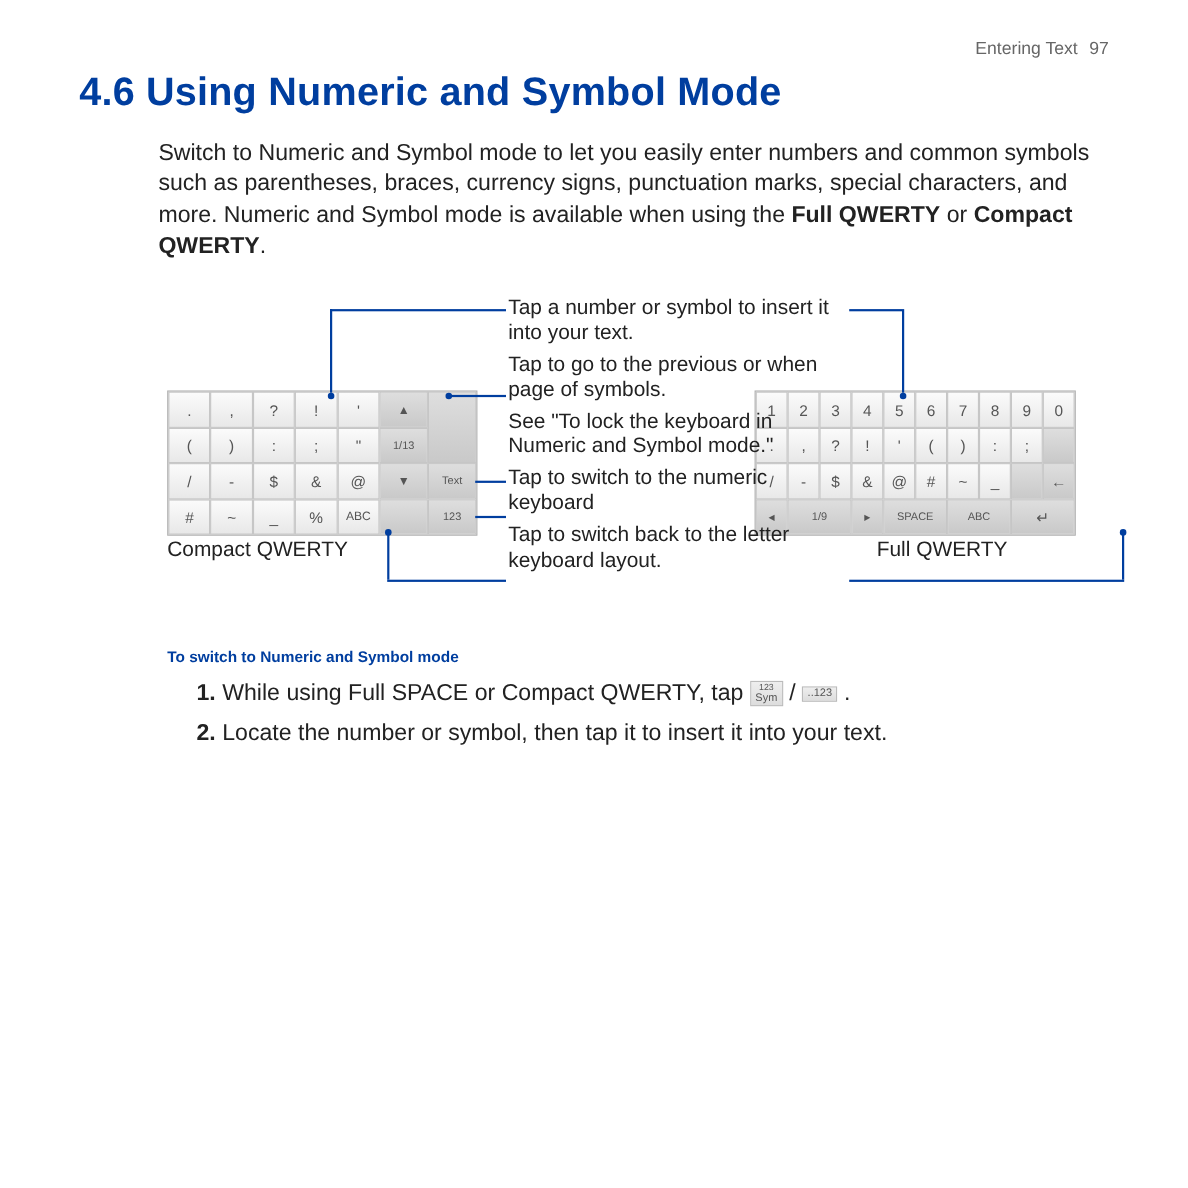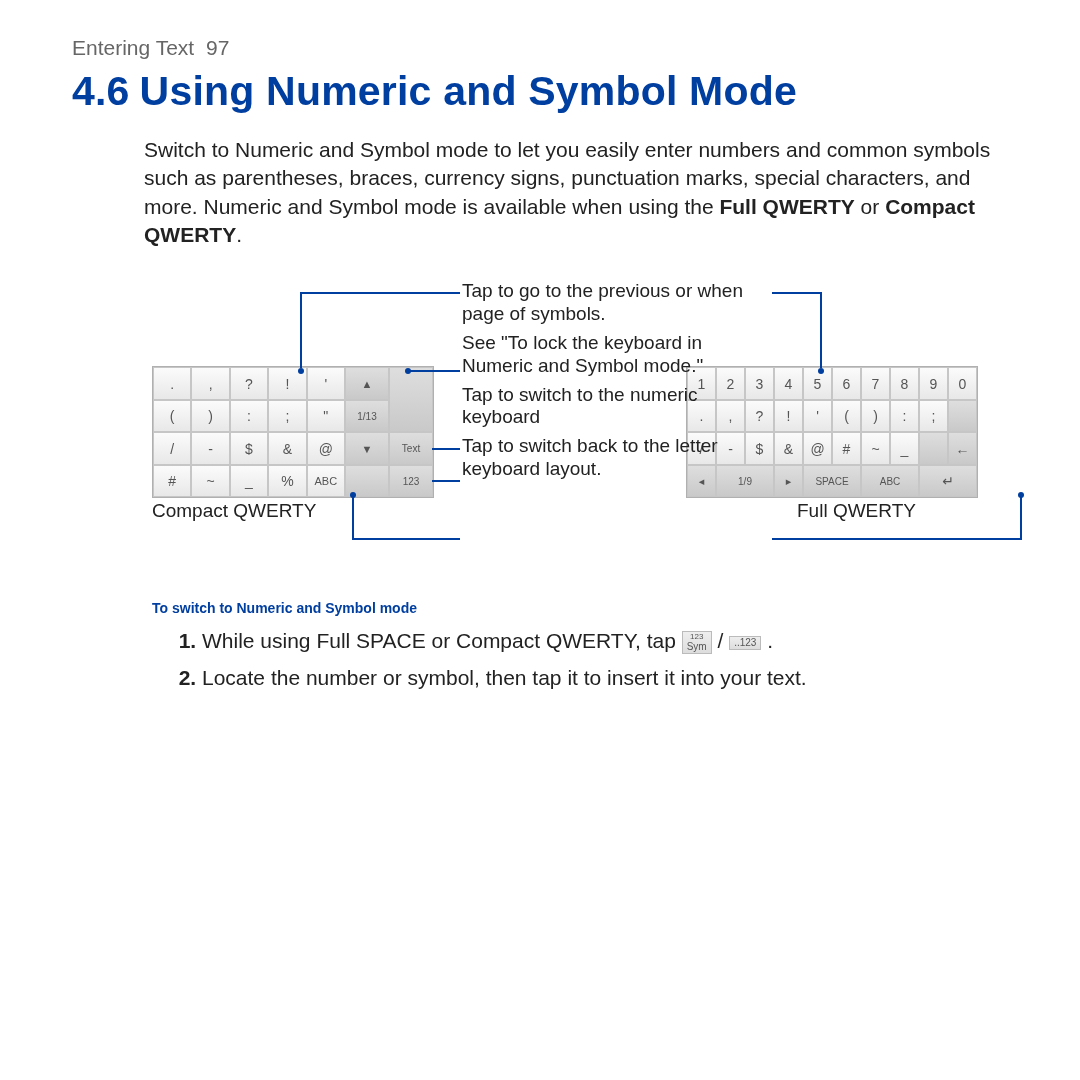--- a/index.html
+++ b/index.html
@@ -1,19 +1,19 @@
 <!DOCTYPE html>
 <html><head>
 <meta charset="utf-8">
 <style>
 body{margin:0;padding:0;width:1080px;height:1080px;background:#fff;font-family:"Segoe UI",Arial,sans-serif;color:#222}
 .page{position:relative;padding:36px 72px 0 72px;box-sizing:border-box}
-.header{text-align:left;color:#666;font-size:21px;margin-bottom:8px}
+.header{text-align:right;color:#666;font-size:16px;margin-bottom:8px}
 .header .pg{margin-left:6px}
-h1{color:#003E9F;font-weight:700;font-size:41px;margin:0 0 10px 0;letter-spacing:.2px}
+h1{color:#003E9F;font-weight:700;font-size:36px;margin:0 0 10px 0;letter-spacing:.2px}
 h1 .num{margin-right:10px}
 .intro{font-size:21px;line-height:1.35;margin-left:72px;margin-right:16px}
 .intro b{font-weight:700}
 
 .diagram{position:relative;height:300px;margin-top:12px}
 
 
 .kb{position:absolute;border:1px solid #b0b0b0;background:#efefef;display:grid}
 .kb .k{border:1px solid #c6c6c6;background:linear-gradient(#fbfbfb,#e8e8e8);display:flex;align-items:center;justify-content:center;font-family:Arial,sans-serif;color:#555;font-size:14px}
 .kb .k.dark{background:linear-gradient(#dedede,#c9c9c9)}
@@ -143,20 +143,21 @@
 
       <div class="k dark small">◂</div>
       <div class="k dark w2 tiny">1/9</div>
       <div class="k dark small">▸</div>
       <div class="k dark w2 tiny">SPACE</div>
       <div class="k dark w2 tiny">ABC</div>
       <div class="k dark w2">↵</div>
     </div>
 
     <div class="callouts">
+      <div>Tap a number or symbol to insert it into your text.</div>
       <div>Tap to go to the previous or when page of symbols.</div>
       <div>See "To lock the keyboard in Numeric and Symbol mode."</div>
       <div>Tap to switch to the numeric keyboard</div>
       <div>Tap to switch back to the letter keyboard layout.</div>
     </div>
 
     <div id="cap-c" class="cap">Compact QWERTY</div>
     <div id="cap-f" class="cap">Full QWERTY</div>
 
     <div class="line" style="left:228px;top:22px;width:2px;height:76px"></div>

